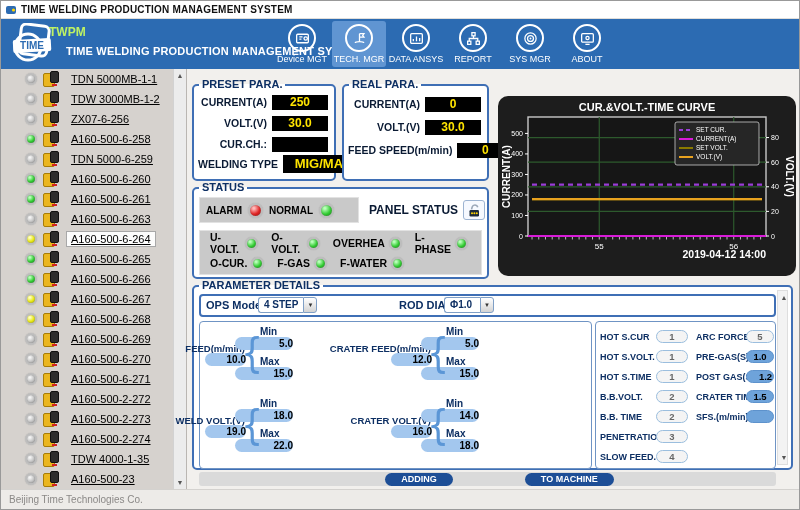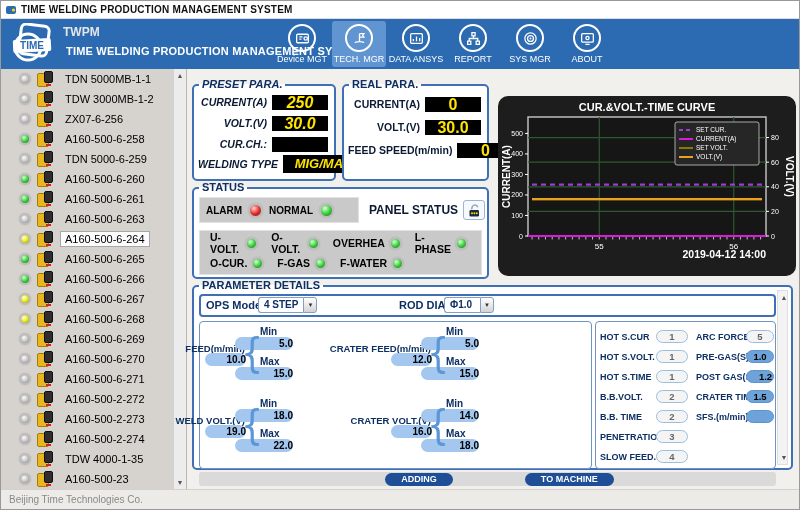--- a/index.html
+++ b/index.html
@@ -8,35 +8,35 @@
            font-family:"Liberation Sans",sans-serif; overflow:hidden; border:1px solid #999; }
 
   
   .titlebar{ height:18px; background:#ffffff; display:flex; align-items:center; gap:4px;
              padding-left:4px; border-bottom:1px solid #e0dedb; }
   .titlebar .t-text{ font-size:10px; font-weight:700; color:#111; letter-spacing:.2px; }
 
   
   .header{ position:absolute; top:18px; left:0; right:0; height:50px; background:#2c6bb2; }
   .logo{ position:absolute; left:9px; top:4px; width:50px; height:42px; }
-  .h-abbr{ position:absolute; left:62px; top:6px; color:#e5e5e5; font-size:12px; font-weight:700; }
+  .h-abbr{ position:absolute; left:48px; top:6px; color:#bef264; font-size:12px; font-weight:700; }
   .h-sub{ position:absolute; left:65px; top:26px; color:#fff; font-size:11px; font-weight:700; letter-spacing:.2px; }
   .nav{ position:absolute; left:274px; top:2px; display:flex; gap:3px; }
   .nav-item{ width:54px; height:46px; display:flex; flex-direction:column; align-items:center;
              padding-top:3px; border-radius:3px; cursor:pointer; }
   .nav-item.selected{ background:#6095d2; }
   .nav-icon{ width:28px; height:28px; border:2px solid #fff; border-radius:50%;
              display:flex; align-items:center; justify-content:center; }
   .nav-label{ color:#fff; font-size:9px; margin-top:2px; white-space:nowrap; }
 
   
   .sidebar{ position:absolute; top:68px; left:0; width:186px; bottom:20px; background:#d6d2ce;
             border-right:1px solid #bab6b2; }
   .devlist{ position:absolute; top:0; left:0; right:13px; bottom:0; overflow:hidden; }
-  .item{ height:20px; display:flex; align-items:center; padding-left:18px; cursor:pointer; }
+  .item{ height:20px; display:flex; align-items:center; padding-left:24px; cursor:pointer;text-decoration:underline; }
   .led{ width:12px; height:12px; border-radius:50%; border:2px solid #bdbdbd; box-shadow:0 0 1px #777 inset,0 0 1px #999; flex:0 0 auto; }
   .led.green{ background:radial-gradient(circle at 35% 30%, #b9ffb9 8%, #33cc33 55%, #157c15); }
   .led.red{ background:radial-gradient(circle at 35% 30%, #ffb9b9 8%, #e02525 55%, #8c1010); }
   .led.yellow{ background:radial-gradient(circle at 35% 30%, #ffffc0 8%, #e8e813 55%, #a3a300); }
   .led.gray{ background:radial-gradient(circle at 35% 30%, #f5f5f5 8%, #c4c4c4 55%, #8f8f8f); }
   .machine{ position:relative; width:20px; height:17px; margin-left:4px; flex:0 0 auto; }
   .machine .m-body{ position:absolute; left:2px; top:2px; width:12px; height:14px; background:#eab61f;
                     border:1px solid #a87d08; border-radius:2px; }
   .machine .m-panel{ position:absolute; left:9px; top:0; width:9px; height:12px; background:#2d2d2d;
                      border:1px solid #101010; border-radius:2px; }
@@ -54,21 +54,21 @@
               font-size:10px; color:#8b8987; }
 
   
   .panel{ position:absolute; background:#fff; border:2px solid #3f6fb5; border-radius:5px; }
   .panel-title{ position:absolute; top:-8px; left:5px; padding:0 3px; font-size:11px; font-weight:700;
                 color:#0d2f63; background:linear-gradient(#f2f0ed 45%, #ffffff 45%); line-height:13px; }
 
   
   .prow{ position:absolute; left:4px; right:6px; height:16px; display:flex; align-items:center; }
   .plab{ flex:1; text-align:right; font-size:10.5px; font-weight:700; color:#0a1a33; margin-right:5px; white-space:nowrap; }
-  .blackbox{ width:56px; height:15px; background:#000; color:#ffe400; font-weight:700; font-size:16px;
+  .blackbox{ width:56px; height:15px; background:#000; color:#ffe400; font-weight:700; font-size:12px;
              text-align:center; line-height:15px; flex:0 0 auto; }
   .blackbox.wide{ width:82px; height:18px; font-size:13px; line-height:18px; }
 
   
   .alarm-box{ position:absolute; left:5px; top:8px; width:160px; height:26px; background:#c9c9c9;
               border:1px solid #e2e2e2; display:flex; align-items:center; gap:6px; padding-left:6px; }
   .s-lab{ font-size:10px; font-weight:700; color:#000; }
   .panel-status{ position:absolute; left:175px; top:11px; display:flex; align-items:center; gap:5px;
                  font-size:12px; font-weight:700; color:#0a1a33; }
   .lockbtn{ width:22px; height:20px; background:#f6f9ff; border:1px solid #9db4d2; border-radius:3px;
@@ -394,21 +394,21 @@
           </span>
           <span class="item-label">A160-500-23</span>
         </div>
       </div>
     <div class="sb-scroll">
       <div class="scroll-arrow" style="top:0">▲</div>
       <div class="scroll-arrow" style="bottom:0">▼</div>
     </div>
   </div>
 
-  <div class="panel" style="left:191px;top:83px;width:144px;height:97px;font-style:italic;">
+  <div class="panel" style="left:191px;top:83px;width:144px;height:97px;">
     <div class="panel-title">PRESET PARA.</div>
     <div id="preset-rows">
         <div class="prow" style="top: 8px;">
           <span class="plab">CURRENT(A)</span>
           <span class="blackbox">250</span>
         </div>
         <div class="prow" style="top: 29px;">
           <span class="plab">VOLT.(V)</span>
           <span class="blackbox">30.0</span>
         </div>

